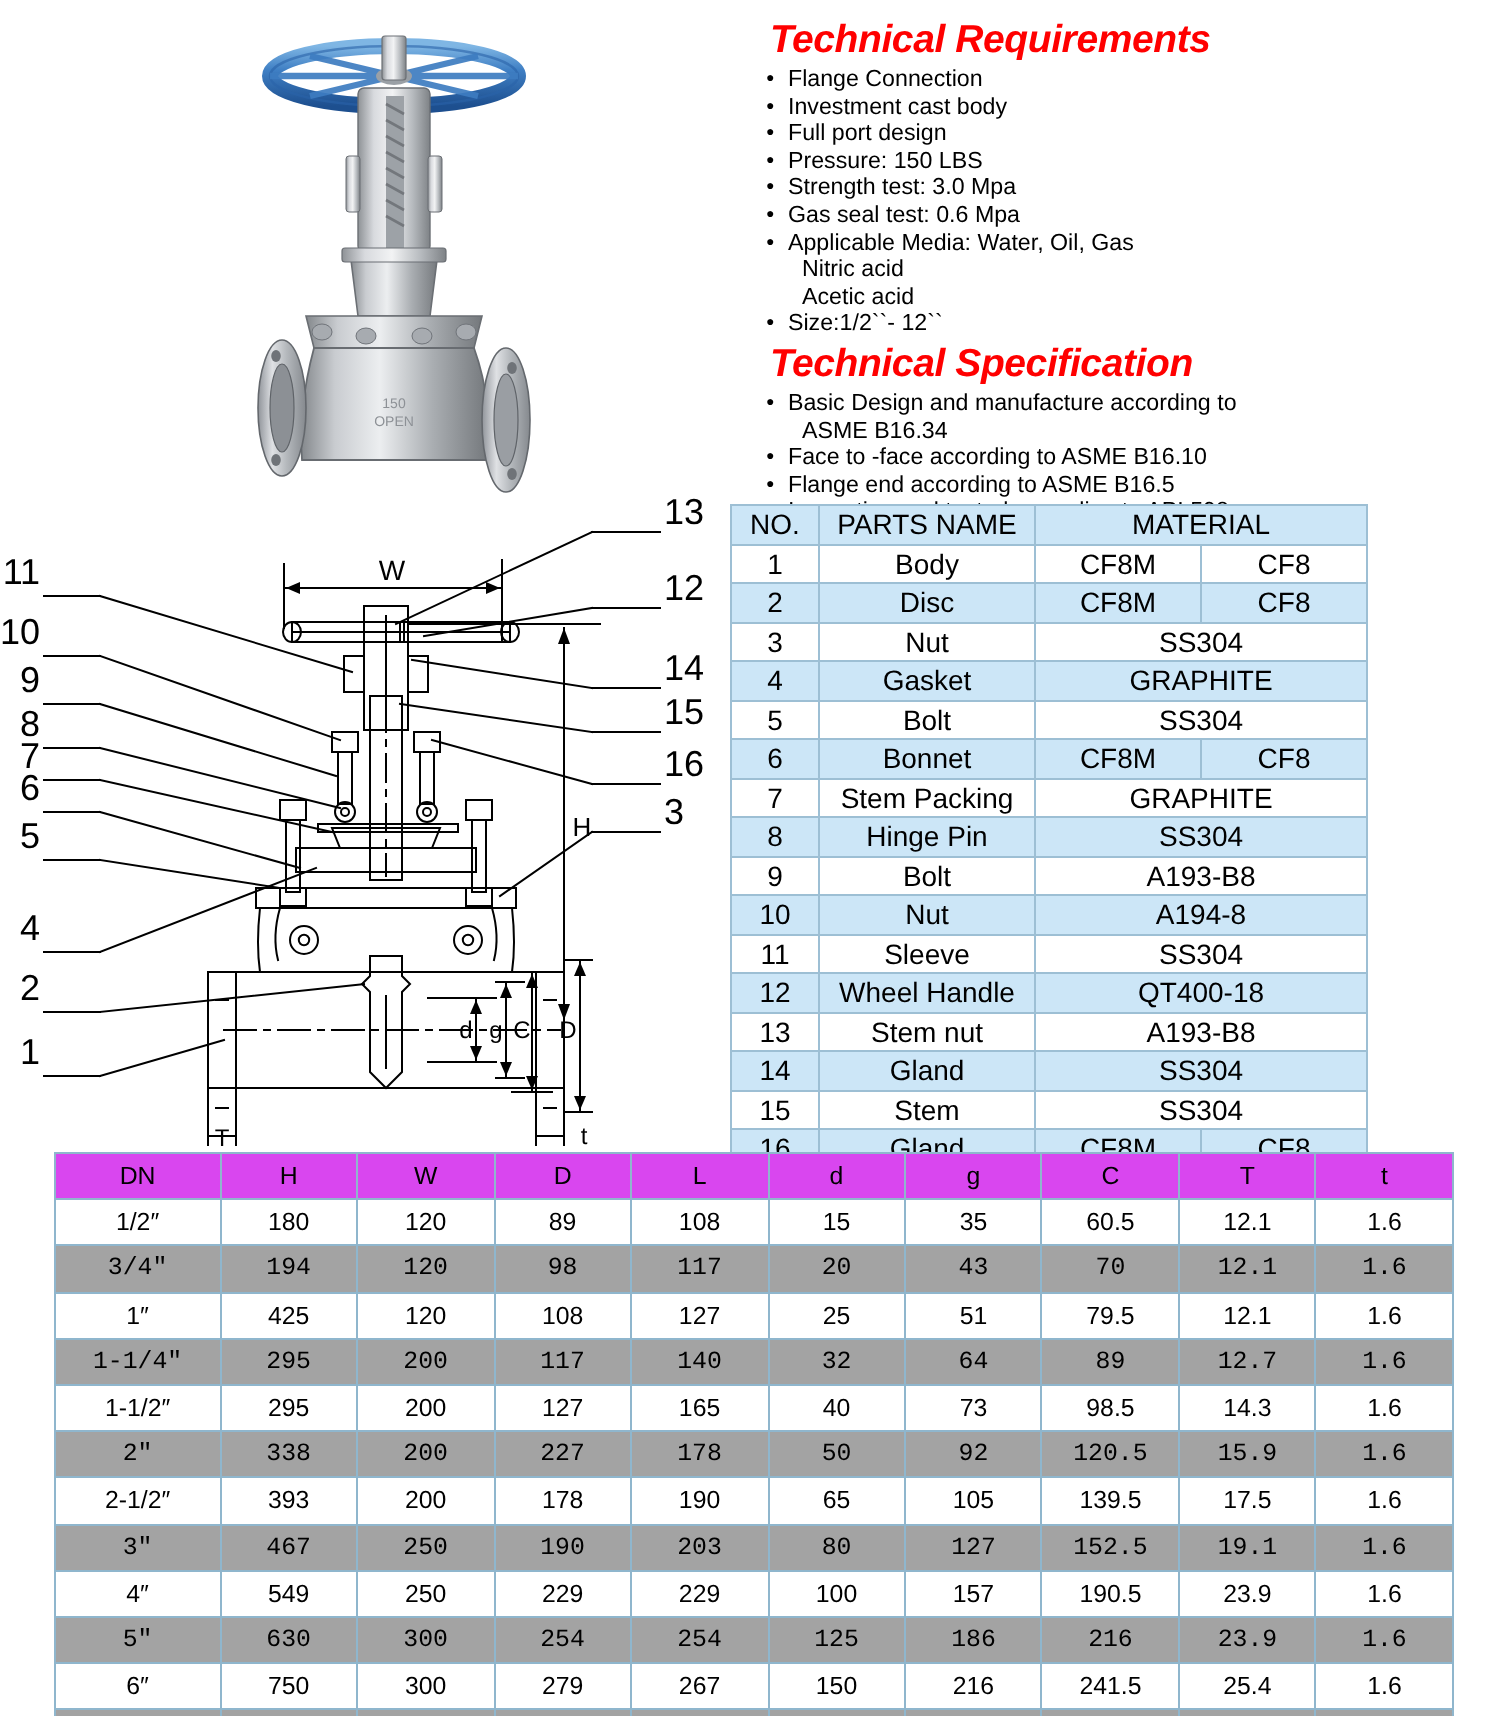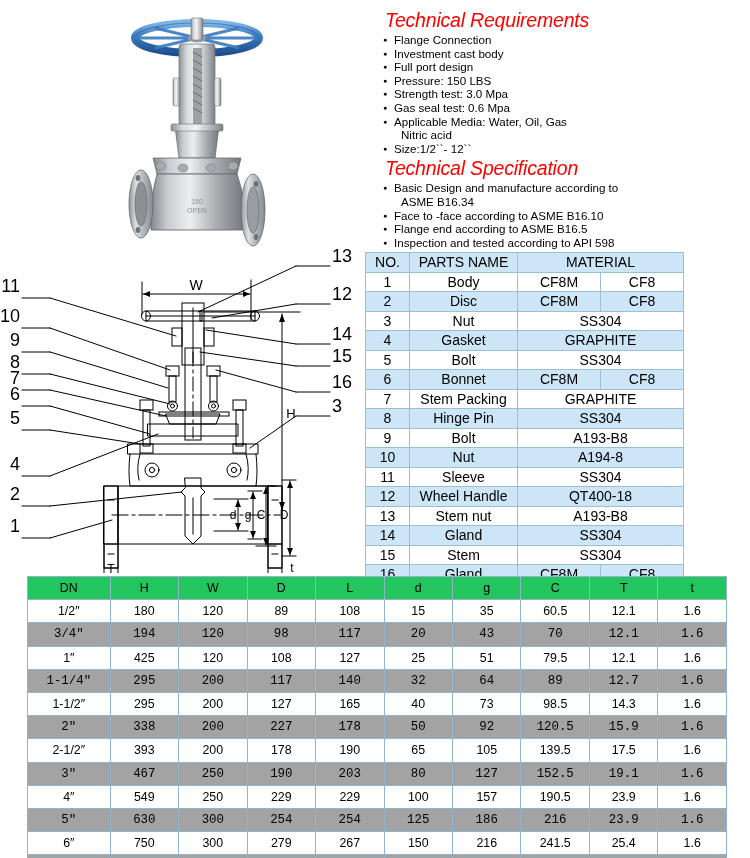--- a/index.html
+++ b/index.html
@@ -29,21 +29,21 @@
   }
 
   
   #spec-text-panel {
     position: absolute;
     left: 383px; top: 8px;
     width: 360px;
   }
   .red-heading {
     color: #ff0000;
-    font-weight: normal;
+    font-weight: bold;
     font-style: italic;
     font-size: 19.5px;
     line-height: 24px;
     letter-spacing: -0.2px;
     margin: 0 0 1px 2px;
     white-space: nowrap;
   }
   .heading-2 { margin-top: 1px; }
   ul.bullets {
     list-style: none;
@@ -108,21 +108,21 @@
     font-size: 12.4px;
     table-layout: fixed;
   }
   #dim-table th, #dim-table td {
     border: 1px solid #8fb6cd;
     text-align: center;
     height: 22.2px;
     padding: 0;
     font-weight: normal;
   }
-  #dim-table thead tr { background: #22c55e; }
+  #dim-table thead tr { background: #d946ef; }
   #dim-table .row-odd  { background: #ffffff; }
   #dim-table .row-even { background: #a3a3a3; font-family: Liberation Mono, monospace; }
   #dim-table .c-dn { width: 82px; }
   #dim-table .c-v  { width: 68px; }
 </style>
 </head>
 <body>
 
 <div id="photo-panel">
   <svg id="valve-photo" viewBox="0 0 185 240">
@@ -204,20 +204,21 @@
   <div class="red-heading">Technical Requirements</div>
   <ul class="bullets" id="req-list">
       <li class="bullet">Flange Connection</li>
       <li class="bullet">Investment cast body</li>
       <li class="bullet">Full port design</li>
       <li class="bullet">Pressure: 150 LBS</li>
       <li class="bullet">Strength test: 3.0 Mpa</li>
       <li class="bullet">Gas seal test: 0.6 Mpa</li>
       <li class="bullet">Applicable Media: Water, Oil, Gas</li>
       <li class="cont">Nitric acid</li>
+      <li class="cont">Acetic acid</li>
       <li class="bullet">Size:1/2``- 12``</li>
     </ul>
 
   <div class="red-heading heading-2">Technical Specification</div>
   <ul class="bullets" id="spec-list">
       <li class="bullet">Basic Design and manufacture according to</li>
       <li class="cont">ASME B16.34</li>
       <li class="bullet">Face to -face according to ASME B16.10</li>
       <li class="bullet">Flange end according to ASME B16.5</li>
       <li class="bullet">Inspection and tested according to API 598</li>

